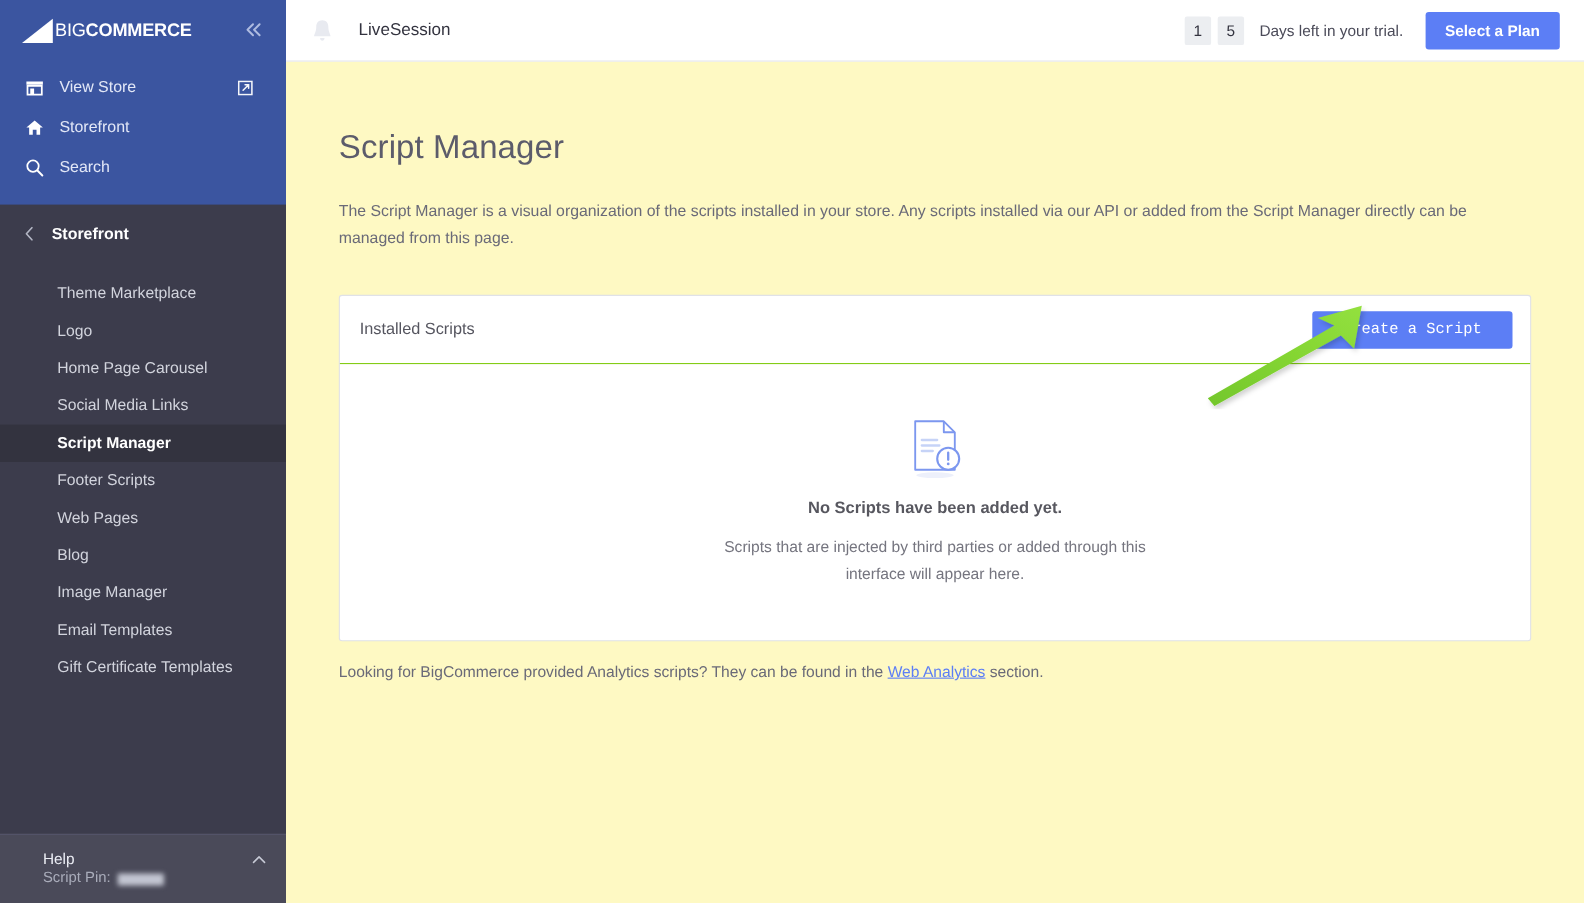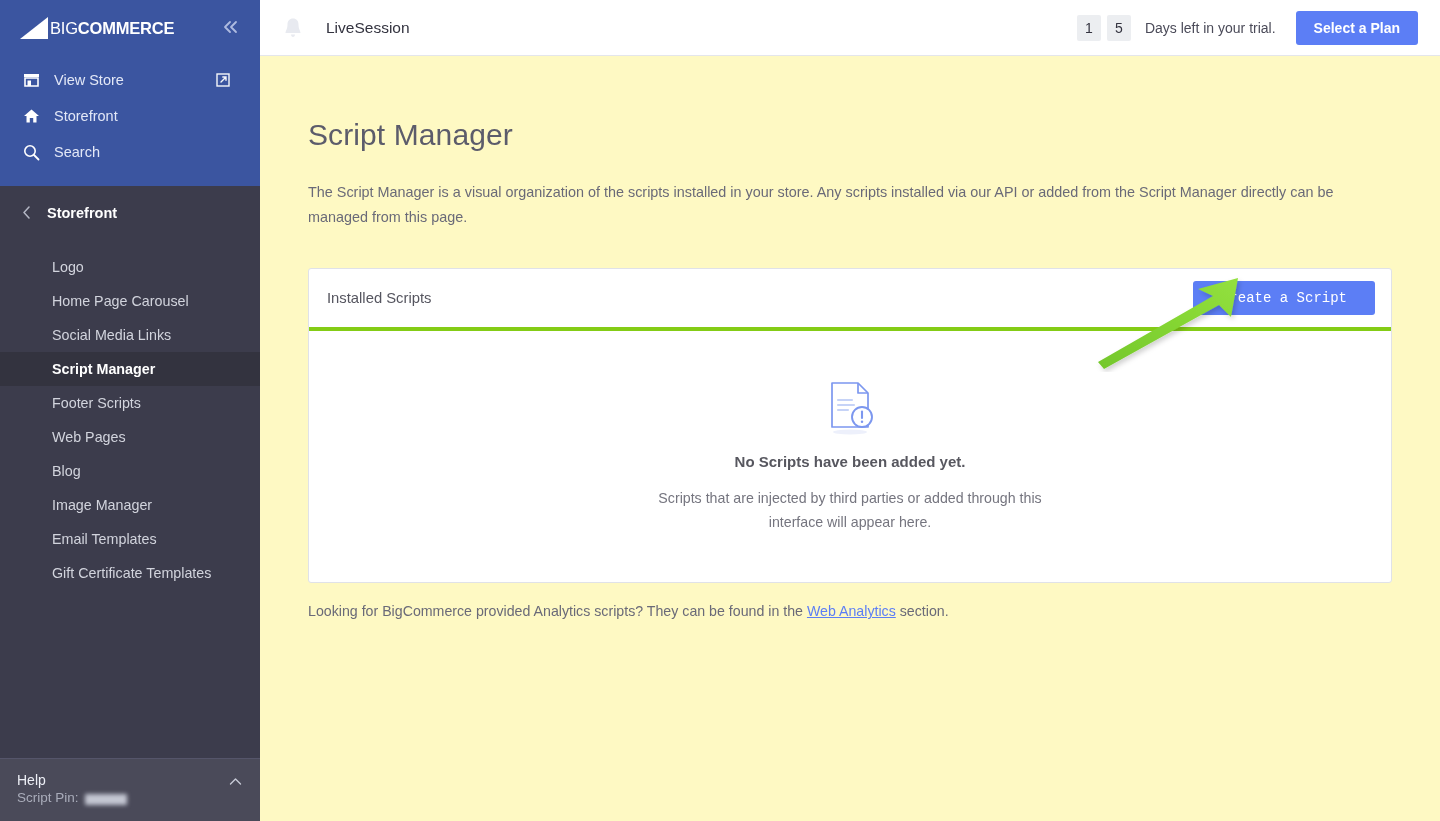--- a/index.html
+++ b/index.html
@@ -123,21 +123,21 @@
   .nav-item.active {
     background: #33333f;
     color: #ffffff;
     font-weight: 700;
   }
 
   .sidebar-help {
     flex: 0 0 auto;
     background: #4a4a59;
     border-top: 1px solid #55556a;
-    padding: 12px 18px 14px 17px;
+    padding: 12px 18px 14px 39px;
     display: flex;
     align-items: flex-start;
     justify-content: space-between;
   }
   .help-title { color: #eceef5; font-size: 14px; line-height: 18px; }
   .help-pin {
     color: #a9acba; font-size: 13.5px; line-height: 18px;
     display: flex; align-items: center; gap: 4px;
   }
   .pin-redacted {
@@ -233,21 +233,21 @@
     background: #ffffff;
     border: 1px solid #e0e2e8;
     border-radius: 3px;
     max-width: 1085px;
   }
   .card-head {
     height: 62px;
     display: flex;
     align-items: center;
     padding: 0 16px 0 18px;
-    border-bottom: 4px solid #84cc16;
+    border-bottom: 1px solid #84cc16;
     position: relative;
   }
   .card-title { font-size: 14.8px; color: #55555f; }
   .create-btn {
     margin-left: auto;
     background: #5c7ef5;
     color: #ffffff;
     font-size: 14px;
     border: none;
     border-radius: 3px;
@@ -366,20 +366,21 @@
       <div class="section-head">
         <span class="back-chev">
           <svg width="9" height="13" viewBox="0 0 9 13" aria-hidden="true">
             <path d="M7 1 L2 6.5 L7 12" stroke="#b3b6c4" stroke-width="1.5" fill="none" stroke-linecap="round" stroke-linejoin="round"></path>
           </svg>
         </span>
         <span>Storefront</span>
       </div>
 
       <nav class="nav-list">
+        <div class="nav-item">Theme Marketplace</div>
         <div class="nav-item">Logo</div>
         <div class="nav-item">Home Page Carousel</div>
         <div class="nav-item">Social Media Links</div>
         <div class="nav-item active">Script Manager</div>
         <div class="nav-item">Footer Scripts</div>
         <div class="nav-item">Web Pages</div>
         <div class="nav-item">Blog</div>
         <div class="nav-item">Image Manager</div>
         <div class="nav-item">Email Templates</div>
         <div class="nav-item">Gift Certificate Templates</div>

